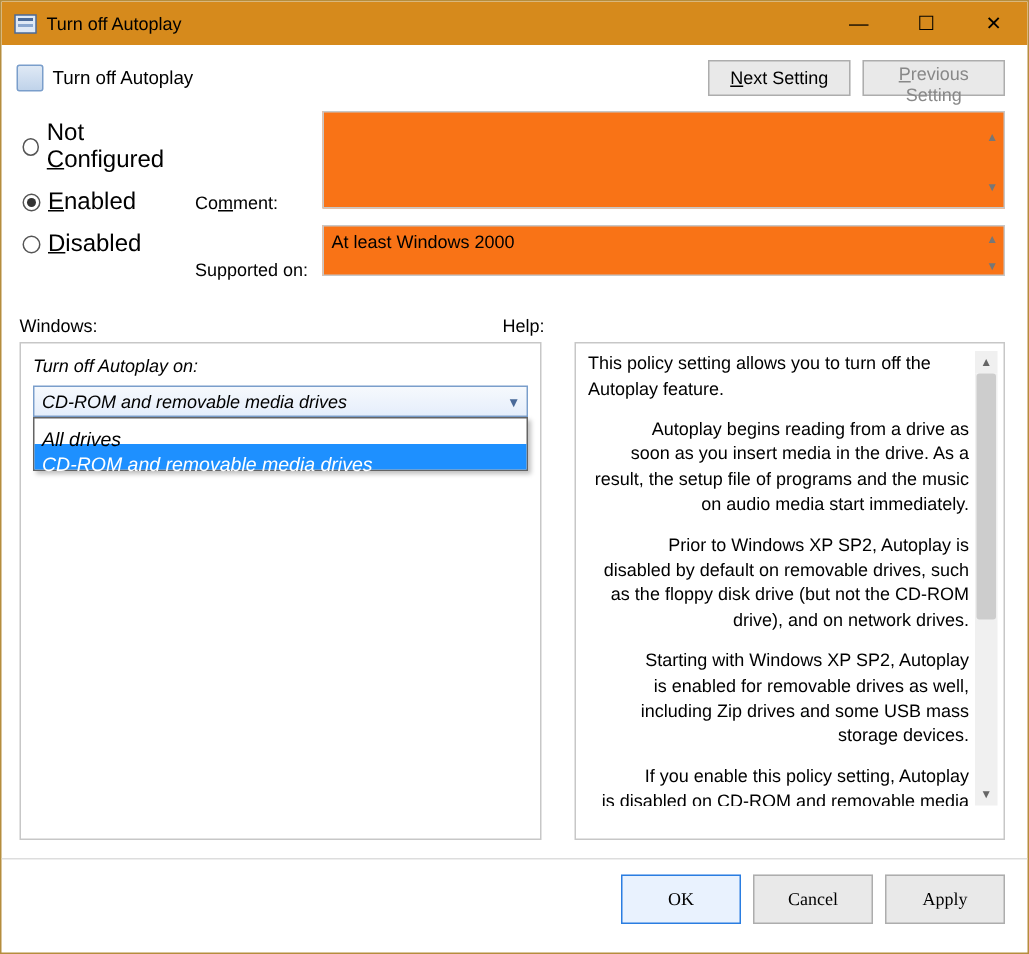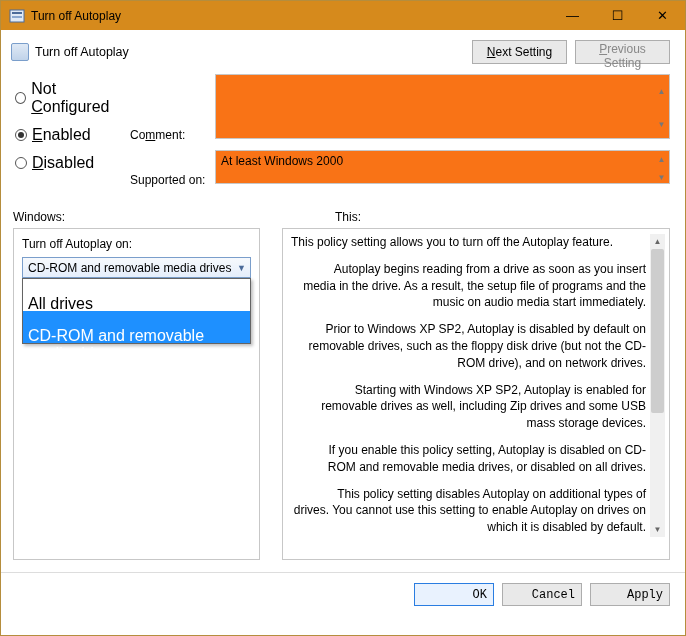--- a/index.html
+++ b/index.html
@@ -159,21 +159,21 @@
     display:flex;
     padding: 0 15px 0 12px;
     height: 332px;
   }
   .panel {
     border:1px solid #c7c7c7;
     background:#fff;
     height:100%;
     overflow:hidden;
   }
-  .panel.left { width: 247px; margin-right:22px; padding:8px; position:relative;}
+  .panel.left { width: 348px; margin-right:22px; padding:8px; position:relative;font-style:italic;}
   .panel.right { flex:1; padding:5px 4px 22px 8px; display:flex; }
   .opts-label { font-size:12px; margin-bottom:6px;}
   .combo {
     position:relative;
     width:100%;
   }
   .combo-box{
     width:100%;
     border:1px solid #7a9ecb;
     background: linear-gradient(#f6f9fd,#e5eefb);
@@ -194,22 +194,22 @@
   .combo-list{
     position:absolute;
     top:21px; left:0; right:0;
     border:1px solid #646464;
     background:#fff;
     box-shadow:2px 2px 3px rgba(0,0,0,0.25);
     z-index:10;
   }
   .combo-item{
     height:17px;
-    padding:16px 5px;
-    font-size:16px;
+    padding:6px 5px;
+    font-size:13px;
     cursor:pointer;
   }
   .combo-item.hl{
     background:#1e90ff;
     color:#fff;
   }
   .help-text{
     flex:1;
     font-size:12px;
     line-height:1.4;
@@ -235,26 +235,25 @@
   
   .footer{
     border-top:1px solid #ddd;
     padding:10px 15px;
     display:flex;
     justify-content:flex-end;
     gap:8px;
     margin-top:12px;
   }
   .footer button{
-    width:80px;height:23px;
+    width:80px;height:33px;
     border:1px solid #adadad;
     background:#e9e9e9;
-    font-family:Liberation Mono, monospace;font-size:12px;
+    font-family:Liberation Serif, serif;font-size:12px;
     cursor:pointer;
-    text-align:right;
   }
   .footer button.primary{
     border-color:#2a7de1;
     background:#e9f2fe;
   }
 </style>
 </head>
 <body>
 
 <div class="titlebar">
@@ -312,21 +311,21 @@
             <div>▲</div>
             <div>▼</div>
           </div>
       </div>
     </div>
   </div>
 </div>
 
 <div class="lower-labels">
   <div class="l-left">Windows:</div>
-  <div>This:</div>
+  <div>Help:</div>
 </div>
 
 <div class="lower">
   <div class="panel left">
     <div class="opts-label">Turn off Autoplay on:</div>
     <div class="combo">
       <div class="combo-box">
         <span>CD-ROM and removable media drives</span>
         <span class="chev">▼</span>
       </div>

